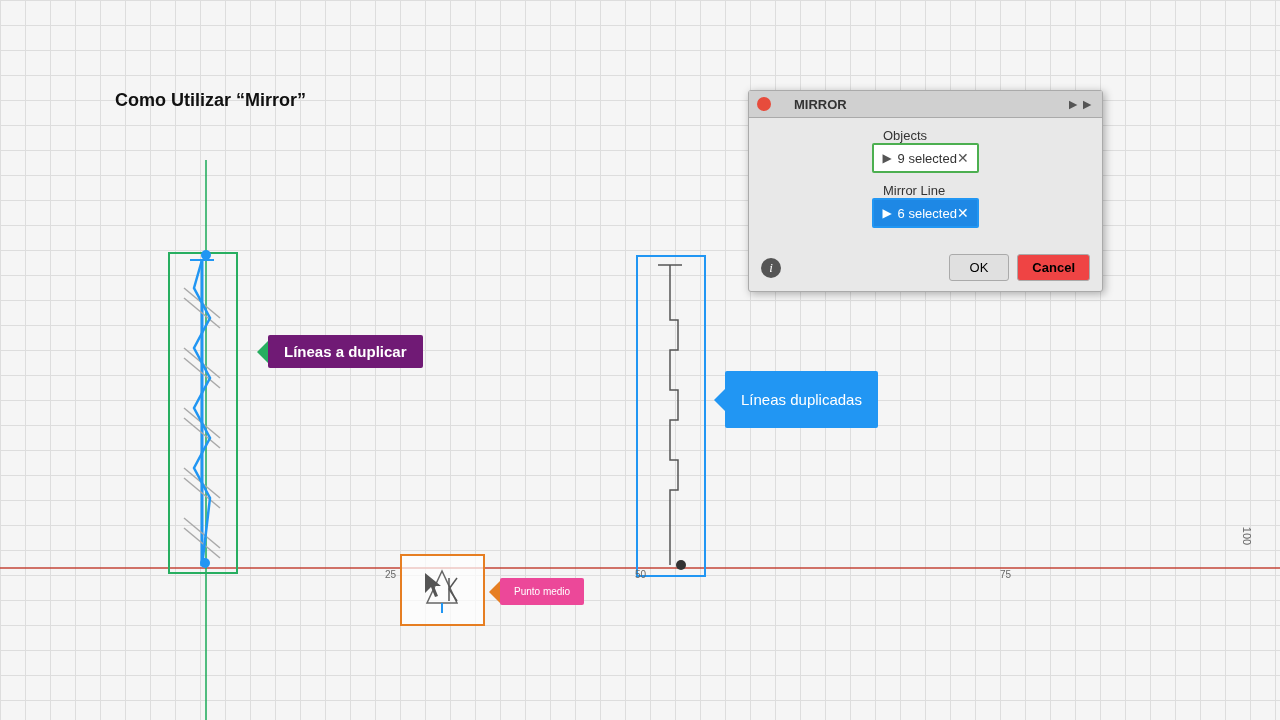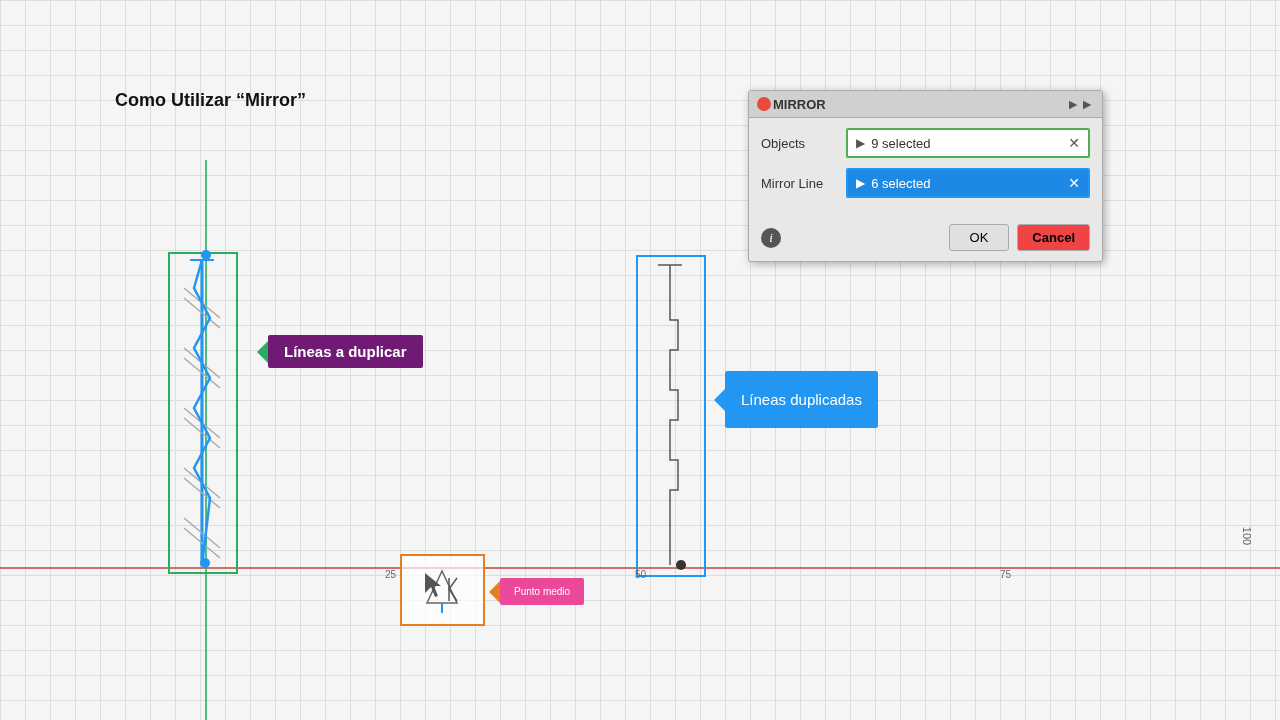--- a/index.html
+++ b/index.html
@@ -70,21 +70,21 @@
       background: #d0d0d0;
       border-bottom: 1px solid #aaa;
       padding: 5px 8px;
       display: flex;
       align-items: center;
       justify-content: space-between;
     }
     .dialog-title-left {
       display: flex;
       align-items: center;
-      gap: 2px;
+      gap: 23px;
       font-size: 13px;
       font-weight: bold;
       color: #333;
     }
     .dialog-title-icon {
       width: 14px;
       height: 14px;
       background: #e74c3c;
       border-radius: 50%;
       display: inline-block;
@@ -93,20 +93,21 @@
       font-size: 14px;
       color: #555;
     }
     .dialog-body {
       padding: 10px 12px;
     }
     .dialog-row {
       display: flex;
       align-items: center;
       margin-bottom: 10px;
+      flex-direction: column;
     }
     .dialog-label {
       font-size: 13px;
       color: #333;
       width: 85px;
       flex-shrink: 0;
     }
     .dialog-field {
       flex: 1;
       border: 2px solid #4caf50;

